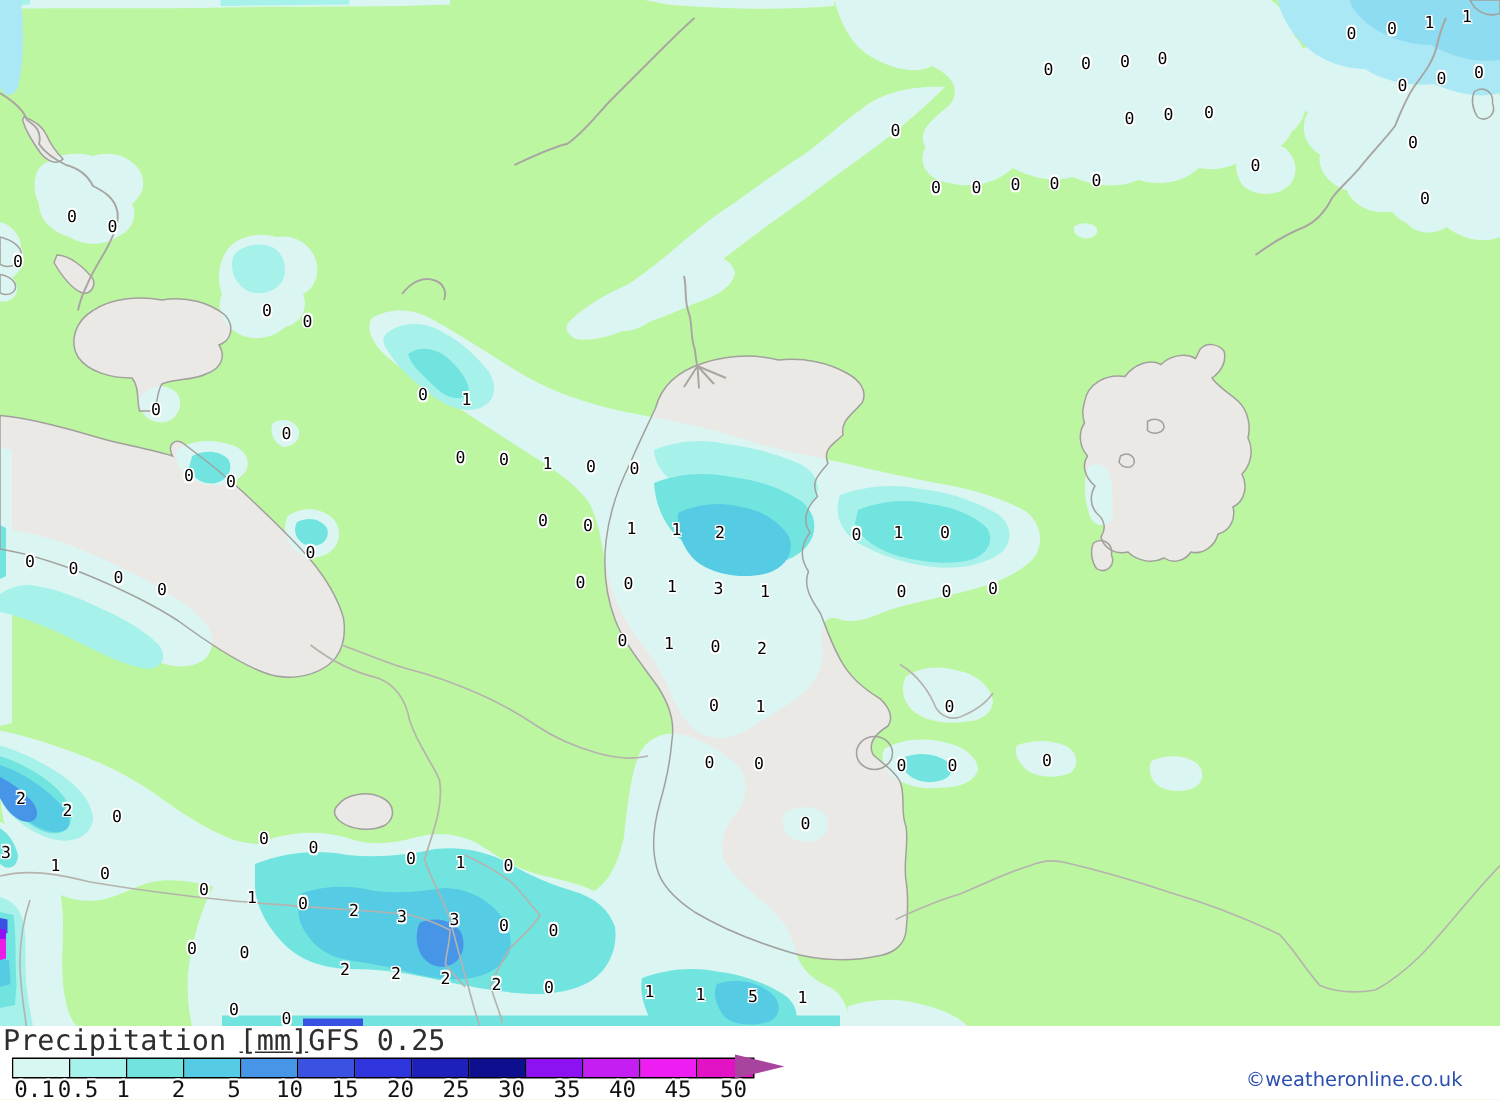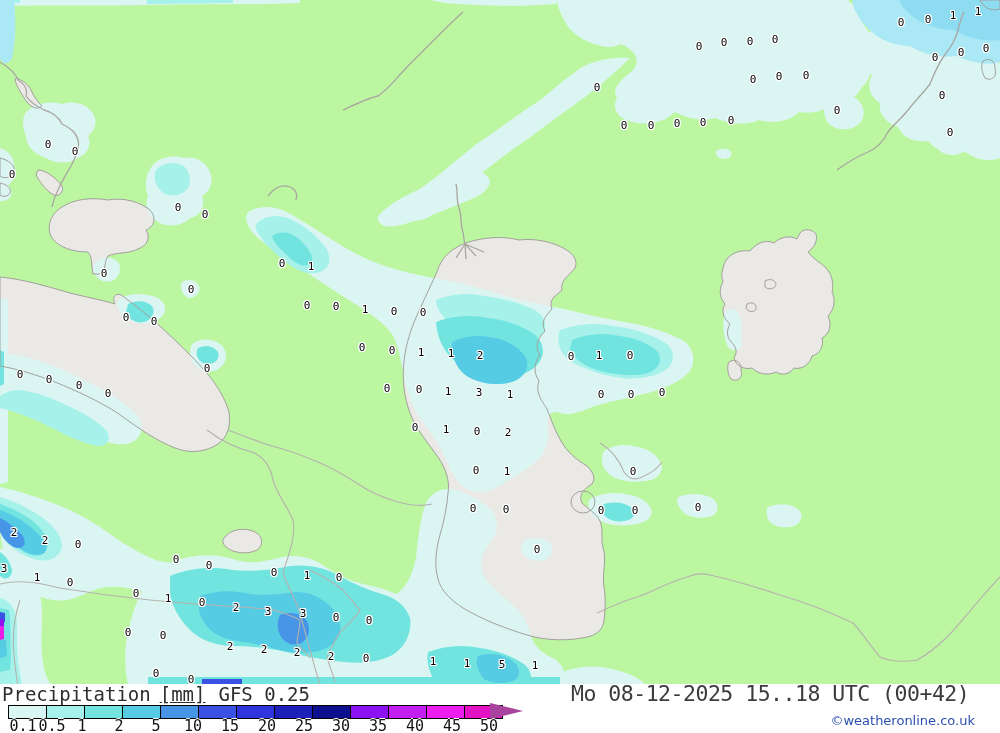--- a/index.html
+++ b/index.html
@@ -6,21 +6,21 @@
   #stage{position:relative;width:1000px;height:733px;overflow:hidden;background:#fff;
          font-family:"DejaVu Sans Mono","Liberation Mono",monospace;}
   #map{position:absolute;top:0;left:0;width:1000px;height:684px;}
   #map svg{display:block;}
   .val{position:absolute;font:11px "DejaVu Sans Mono",monospace;color:#000;
        transform:translate(-50%,-55%);line-height:1;
        text-shadow:1px 0 #fff,-1px 0 #fff,0 1px #fff,0 -1px #fff,
                    1px 1px #fff,-1px -1px #fff,1px -1px #fff,-1px 1px #fff;}
   #legend-title{position:absolute;left:2px;top:684px;font-size:19px;line-height:20px;
        color:#2e2e2e;white-space:nowrap;}
-  #legend-title .u{margin-left:9px;text-decoration:underline;} #legend-title .m{margin-left:13px;}
+  #legend-title .u{margin-left:9px;text-decoration:underline;} #legend-title .m{margin-left:0;}
   #timestamp{position:absolute;left:571px;top:683px;font-size:21.5px;line-height:22px;
        color:#3c3c3c;white-space:nowrap;letter-spacing:-0.5px;}
   #colorbar{position:absolute;left:8px;top:705px;height:12px;display:flex;
        border:1.5px solid #000;}
   .seg{height:100%;border-right:1.5px solid #000;}
   .seg:last-child{border-right:none;}
   #arrow{position:absolute;left:490px;top:703px;width:0;height:0;
        border-left:33px solid #a8439e;border-top:8px solid transparent;
        border-bottom:8px solid transparent;}
   .tick{position:absolute;top:717px;font-size:15px;color:#111;transform:translateX(-50%);
@@ -300,21 +300,20 @@
         <span class="val" style="left: 535px; top: 666px; color: rgb(0, 0, 0);">1</span>
         <span class="val" style="left: 156px; top: 674px; color: rgb(0, 0, 0);">0</span>
         <span class="val" style="left: 191px; top: 680px; color: rgb(0, 0, 0);">0</span>
       </div>
   </div>
 
   <div id="legend-title">
     <span class="t">Precipitation</span><span class="u">[mm]</span><span class="m">GFS 0.25</span>
   </div>
 
-  <div id="timestamp">Mo 08-12-2025 15..18 UTC (00+42)</div>
 
   <div id="colorbar">
       <div class="seg" style="width: 37px; background: rgb(216, 247, 243);"></div>
       <div class="seg" style="width: 37px; background: rgb(165, 242, 236);"></div>
       <div class="seg" style="width: 37px; background: rgb(114, 228, 224);"></div>
       <div class="seg" style="width: 37px; background: rgb(85, 203, 228);"></div>
       <div class="seg" style="width: 37px; background: rgb(71, 149, 230);"></div>
       <div class="seg" style="width: 37px; background: rgb(58, 82, 226);"></div>
       <div class="seg" style="width: 37px; background: rgb(46, 53, 221);"></div>
       <div class="seg" style="width: 37px; background: rgb(30, 32, 187);"></div>

